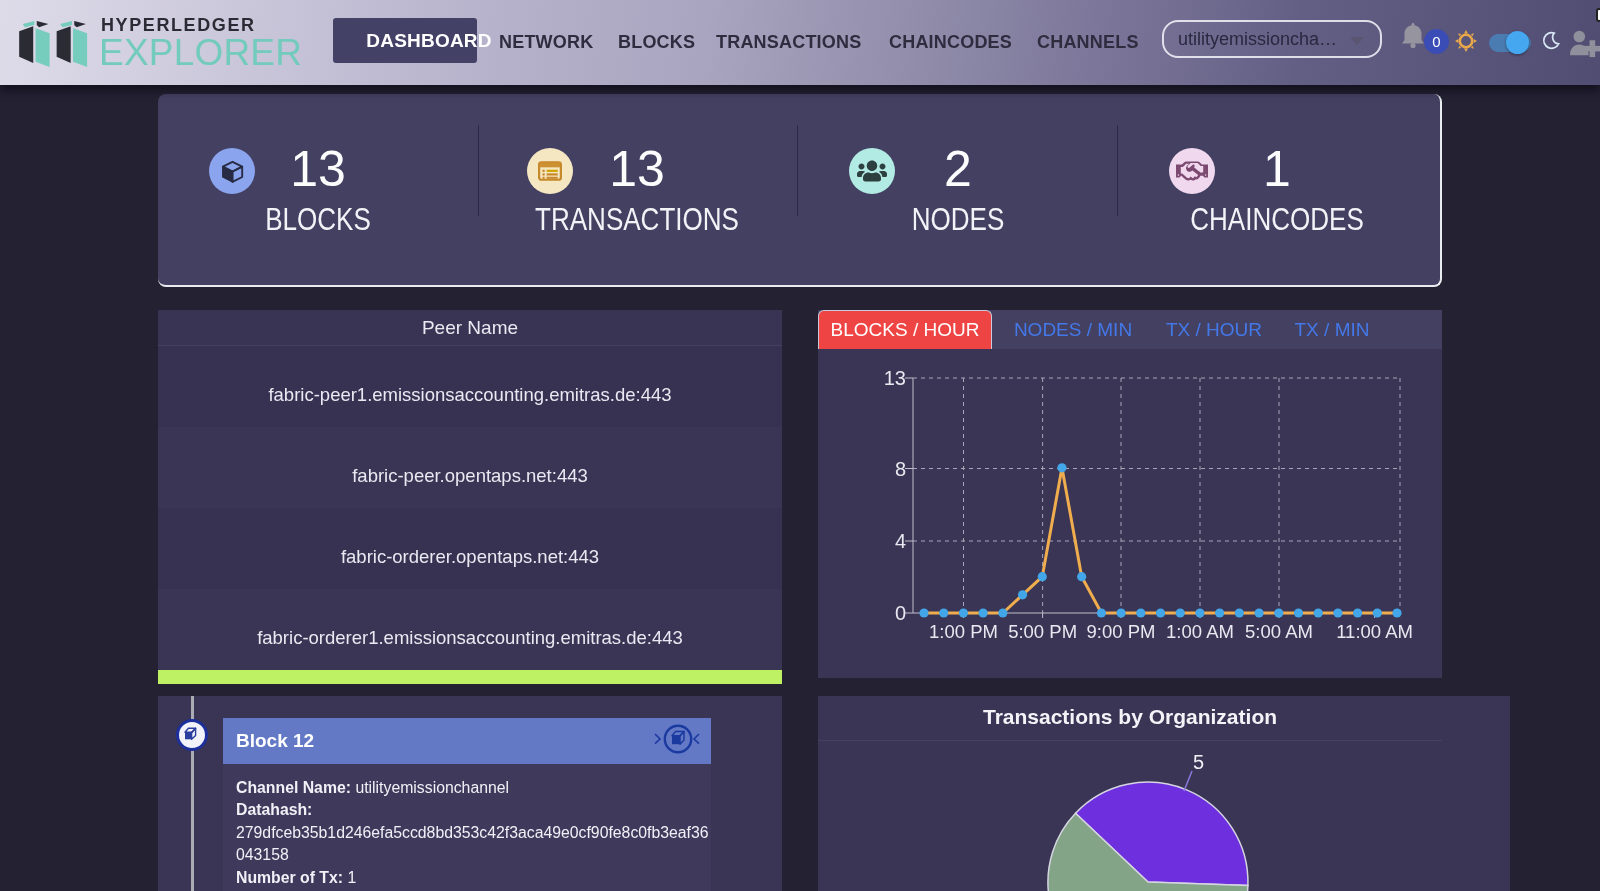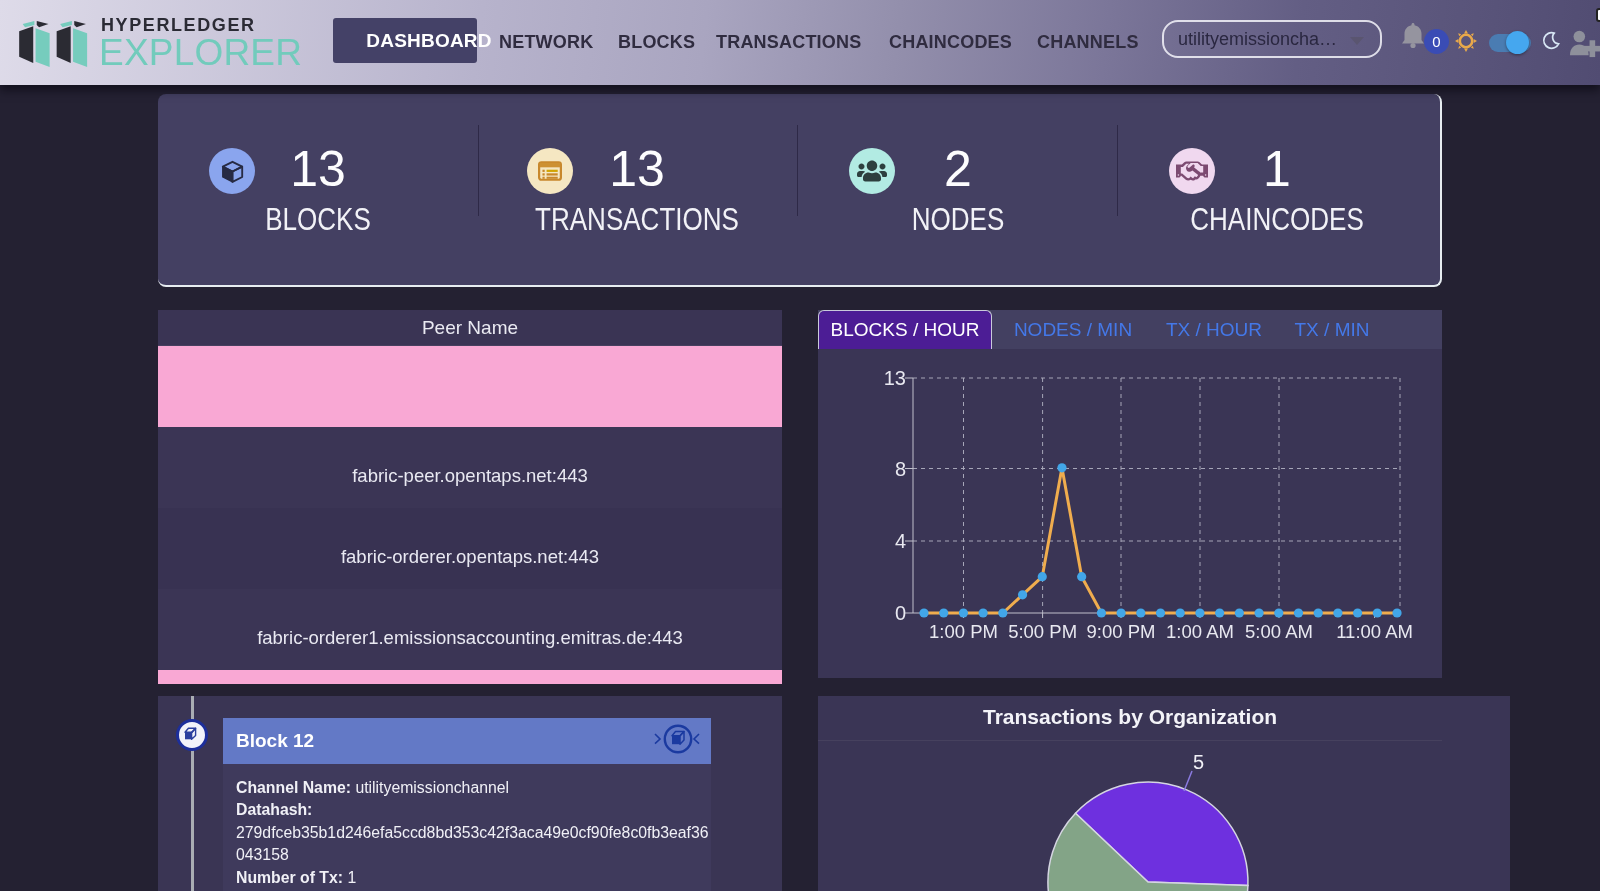--- a/index.html
+++ b/index.html
@@ -40,28 +40,28 @@
   position:absolute; left:158px; top:94px; width:1284px; height:193px;
   background:#444062; border-radius:8px;
   border-right:2px solid #e7edf1; border-bottom:2px solid #e7edf1;
 }
 .statdiv { position:absolute; top:31px; width:1px; height:91px; background:#2e2947; }
 .statcircle { position:absolute; top:54px; width:46px; height:46px; border-radius:50%; display:flex; align-items:center; justify-content:center; }
 .statnum { position:absolute; top:46px; font-size:50px; color:#fdfdfe; text-align:center; width:200px; }
 .statlabel { position:absolute; top:108px; font-size:31px; color:#f2f2f7; text-align:center; width:320px; transform:scaleX(0.84); }
 
 
-.panel { position:absolute; background:#f9a8d4; }
+.panel { position:absolute; background:#bef264; }
 #peertable { left:158px; top:310px; width:624px; height:374px; }
 #peerhead { position:absolute; left:0; top:0; width:624px; height:36px; background:#3a3454; color:#eaeaf2; border-bottom:1px solid #46405f; box-sizing:border-box; font-size:19px; display:flex; align-items:center; justify-content:center; }
 .peerrow { position:absolute; left:0; width:624px; height:81px; color:#e9e9f2; font-size:18.5px; display:flex; justify-content:center; align-items:center; padding-top:16px; }
 
 #chartpanel { left:818px; top:310px; width:624px; height:368px; background:#3a3555; }
 #tabbar { position:absolute; left:0; top:0; width:624px; height:39px; background:#434061; }
-#activetab { position:absolute; left:0; top:0; width:174px; height:39px; background:#4c1d95; border:1px solid #c9cadb; border-bottom:none; border-radius:6px 6px 0 0; color:#fff; font-size:19px; display:flex; align-items:center; justify-content:center; }
+#activetab { position:absolute; left:0; top:0; width:174px; height:39px; background:#ef4444; border:1px solid #c9cadb; border-bottom:none; border-radius:6px 6px 0 0; color:#fff; font-size:19px; display:flex; align-items:center; justify-content:center; }
 .tab { position:absolute; top:9px; font-size:19px; color:#4478e8; }
 
 #blockpanel { left:158px; top:696px; width:624px; height:195px; background:#3a3554; }
 #timeline { position:absolute; left:33px; top:0; width:3px; height:195px; background:#a9adb3; }
 #tlcircle { position:absolute; left:18px; top:23px; width:32px; height:32px; border-radius:50%; background:#f2f3fa; border:3.4px solid #1d2f9b; box-sizing:border-box; display:flex; align-items:center; justify-content:center; }
 #blockcard { position:absolute; left:65px; top:22px; width:488px; height:173px; }
 #blockhead { position:absolute; left:0; top:0; width:488px; height:46px; background:#6379c6; color:#fff; display:flex; align-items:center; padding-left:13px; font-size:19px; font-weight:bold; }
 #blockbody { position:absolute; left:0; top:46px; width:488px; height:127px; background:#3f3a5c; color:#f0f0f6; font-size:15.8px; padding:13px 0 0 13px; line-height:22.4px; }
 
 #piepanel { left:818px; top:696px; width:692px; height:195px; background:#3a3555; }
@@ -177,20 +177,21 @@
     <svg width="32" height="26" viewBox="0 0 640 512">
         <path fill="#7c4a71" d="M519.2 127.9l-47.6-47.6A56.252 56.252 0 0 0 432 64H205.2c-14.8 0-29.1 5.9-39.6 16.3L118 127.9H0v255.7h64c17.6 0 31.8-14.2 31.9-31.7h9.1l84.6 76.4c30.9 25.1 73.8 25.7 105.6 3.8 12.5 10.8 26 15.9 41.1 15.9 18.2 0 35.3-7.4 48.8-24 22.1 8.7 48.2 2.6 64-16.8l26.2-32.3c5.6-6.9 9.1-14.8 10.9-23h57.9c.1 17.5 14.4 31.7 31.9 31.7h64V127.9H519.2zM48 351.6c-8.8 0-16-7.2-16-16s7.2-16 16-16 16 7.2 16 16c0 8.9-7.2 16-16 16zm390-6.9l-26.1 32.2c-2.8 3.4-7.8 4-11.3 1.2l-23.9-19.4-30 36.5c-6 7.3-15 4.8-18 2.4l-36.8-31.5-15.6 19.2c-13.9 17.1-39.2 19.7-55.3 6.6l-97.3-88H96V175.8h41.9l61.7-61.6c2-.8 3.7-1.5 5.7-2.3H262l-38.7 35.5c-29.4 26.9-31.1 72.3-4.4 101.3 14.8 16.2 61.2 41.2 101.5 4.4l8.2-7.5 108.2 87.8c3.4 2.8 3.9 7.9 1.2 11.3zm106-57.5h-62.4c-1.6-5.2-4.2-10.3-8.2-14.6-51.9-42.1-23.4-19-114.1-92.6l6.4-5.9c10.7-9.8 11.4-26.4 1.6-37.1-9.8-10.7-26.4-11.4-37.1-1.6l-57.2 52.4c-9.7 8.9-24.7 9.2-34.7 .4-10.4-9.2-11.4-25.1-2.2-35.4l.9-1-.2-.2 52.4-48.2c4.7-4.3 10.8-6.7 17.2-6.7H432c2.1 0 4.1 .8 5.5 2.3l47.6 47.6 7.1 7.1H544v133.5zm48 64.4c-8.8 0-16-7.2-16-16s7.2-16 16-16 16 7.2 16 16c0 8.9-7.2 16-16 16z"></path>
       </svg>
   </div>
   <div class="statnum" style="left:1019px;">1</div>
   <div class="statlabel" style="left:959px;">CHAINCODES</div>
 </div>
 
 <div class="panel" id="peertable">
   <div id="peerhead">Peer Name</div>
+  <div class="peerrow" style="top:36px;background:#383252;">fabric-peer1.emissionsaccounting.emitras.de:443</div>
   <div class="peerrow" style="top:117px;background:#3b3555;">fabric-peer.opentaps.net:443</div>
   <div class="peerrow" style="top:198px;background:#383252;">fabric-orderer.opentaps.net:443</div>
   <div class="peerrow" style="top:279px;background:#3b3555;">fabric-orderer1.emissionsaccounting.emitras.de:443</div>
 
 </div>
 
 <div class="panel" id="chartpanel">
   <div id="tabbar">
     <div class="tab" style="left:168px;width:174px;text-align:center;">NODES / MIN</div>
     <div class="tab" style="left:309px;width:174px;text-align:center;">TX / HOUR</div>

